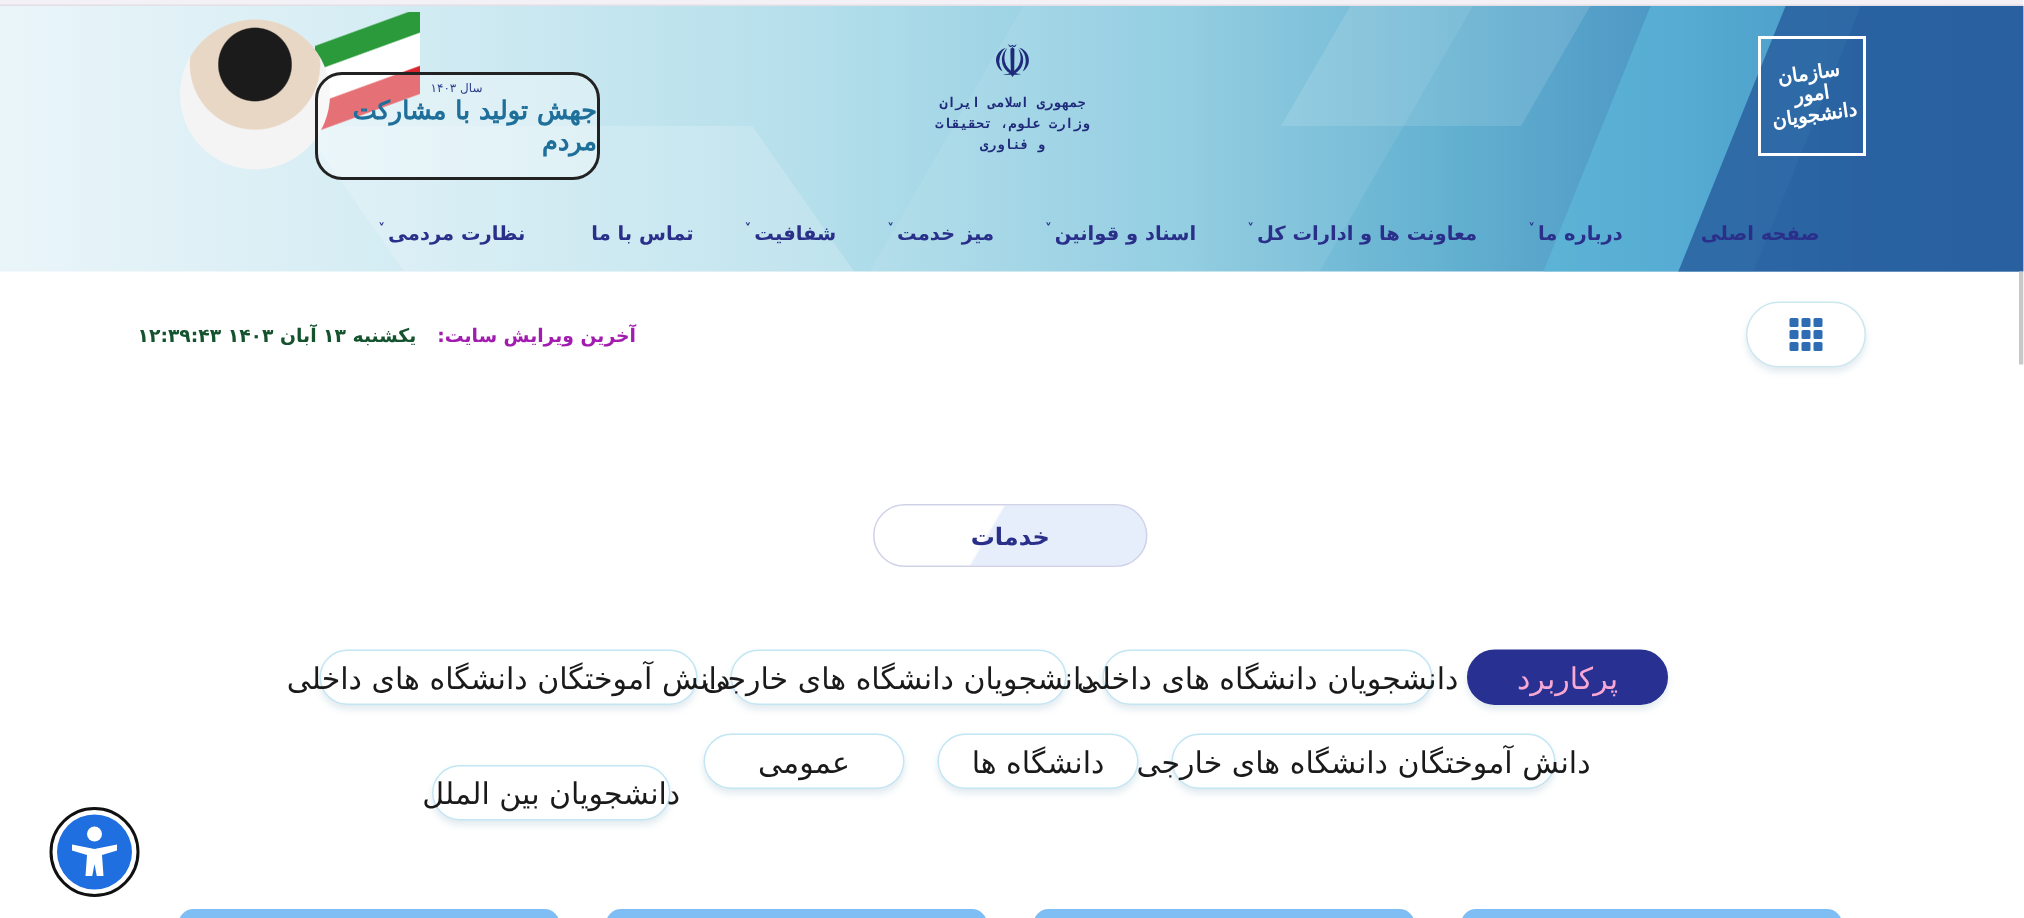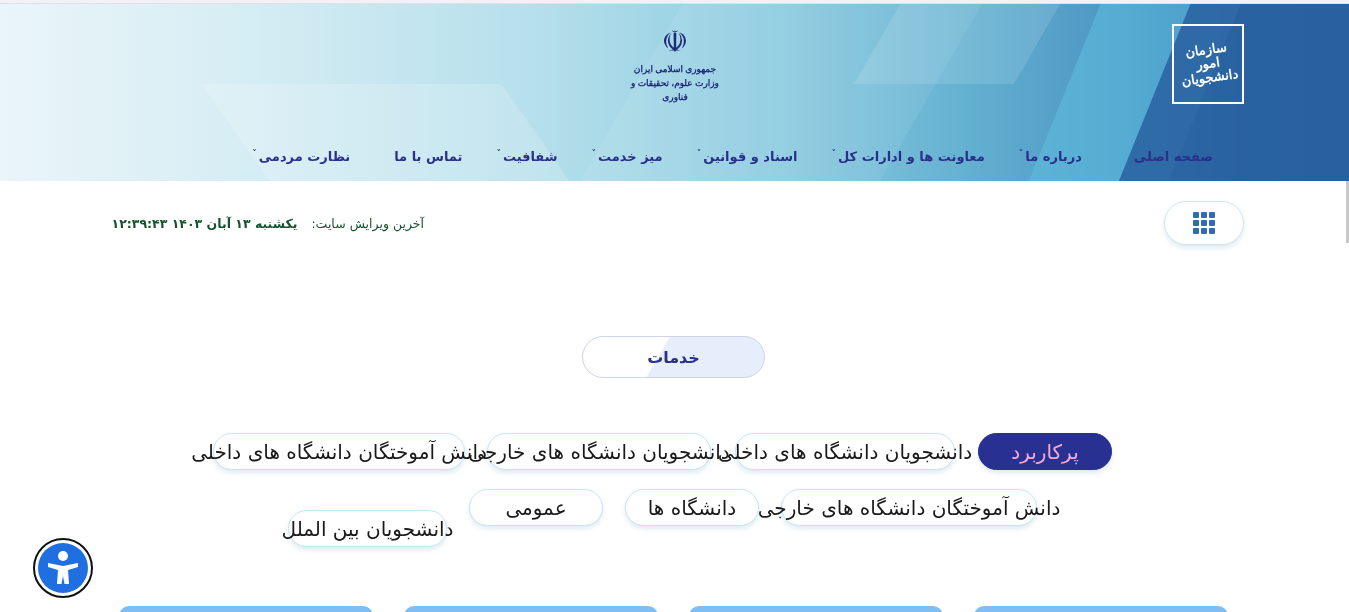--- a/index.html
+++ b/index.html
@@ -24,21 +24,21 @@
     position: absolute; left: 1172px; top: 20px; width: 72px; height: 80px;
     border: 2px solid #ffffff; color: #ffffff;
     display: flex; align-items: center; justify-content: center;
     font-family: "DejaVu Serif", serif; font-size: 13px; line-height: 14px; text-align: center;
     writing-mode: horizontal-tb;
   }
   .logo-org span { display: block; transform: rotate(-8deg); font-weight: bold; }
 
   .emblem { position: absolute; left: 620px; top: 18px; width: 110px; height: 90px; text-align: center; color: #1f2a7a; }
   .emblem-sym { font-size: 30px; line-height: 40px; font-family: "DejaVu Serif", serif; }
-  .emblem-line { font-size: 9px; line-height: 14px; font-family: Liberation Serif, serif; font-weight: bold; }
+  .emblem-line { font-size: 9px; line-height: 14px; font-family: Liberation Mono, monospace; font-weight: bold; }
 
   .banner { position: absolute; left: 115px; top: 4px; width: 290px; height: 112px; }
   .portraits { position: absolute; left: 5px; top: 5px; width: 100px; height: 100px; border-radius: 50%;
     background: radial-gradient(circle at 50% 30%, #1b1b1b 0 28%, #e9d7c6 29% 50%, #f4f4f4 51% 100%); }
   .flag { position: absolute; left: 95px; top: 0; width: 70px; height: 85px;
     background: linear-gradient(160deg, transparent 0 20%, #2a9a3a 21% 35%, #ffffff 36% 55%, #d8252e 56% 72%, transparent 73%); }
   .banner-frame { position: absolute; left: 95px; top: 40px; width: 190px; height: 72px;
     border: 2px solid #222; border-radius: 18px; background: rgba(255,255,255,0.35);
     display: flex; align-items: center; justify-content: center; }
   .banner-text { font-family: "DejaVu Serif", serif; font-size: 17px; color: #1e6f9a; font-weight: bold; }
@@ -51,21 +51,21 @@
   .grid-btn {
     position: absolute; left: 1164px; top: 201px; width: 80px; height: 44px;
     border: 1px solid #cde7ef; border-radius: 22px; background: #ffffff;
     box-shadow: 0 3px 5px rgba(90,140,170,0.18);
     display: flex; align-items: center; justify-content: center; cursor: pointer;
   }
   .grid-icon { display: grid; grid-template-columns: repeat(3, 6px); grid-template-rows: repeat(3, 6px); gap: 2px; }
   .grid-icon i { display: block; width: 6px; height: 6px; background: #2e6db3; border-radius: 1px; }
 
   .last-edit { position: absolute; left: 104px; top: 213px; width: 320px; height: 20px; display: flex; flex-direction: row; align-items: center; font-size: 12.5px; white-space: nowrap; }
-  .last-edit .label { color: #14532d; font-weight: normal; margin-left: 14px; text-align: center; }
+  .last-edit .label { color: #a21caf; font-weight: bold; margin-left: 14px; text-align: center; }
   .last-edit .value { color: #14532d; font-weight: bold; }
 
   .scrollbar { position: absolute; right: 0; top: 181px; width: 3px; height: 62px; background: #c8c8c8; }
 
   .section-title {
     position: absolute; left: 582px; top: 336px; width: 183px; height: 42px;
     border: 1px solid #d0d3e8; border-radius: 21px;
     background: linear-gradient(120deg, #ffffff 0 42%, #e6eefb 43% 100%);
     display: flex; align-items: center; justify-content: center;
     color: #2a2f8a; font-weight: bold; font-size: 16px;
@@ -104,20 +104,28 @@
   <div class="logo-org">
     <span>سازمان امور دانشجویان</span>
   </div>
 
   <div class="emblem">
     <div class="emblem-sym">☫</div>
     <div class="emblem-line">جمهوری اسلامی ایران</div>
     <div class="emblem-line">وزارت علوم، تحقیقات و فناوری</div>
   </div>
 
+  <div class="banner">
+    <div class="flag"></div>
+    <div class="portraits"></div>
+    <div class="banner-frame">
+      <span class="banner-year">سال ۱۴۰۳</span>
+      <span class="banner-text">جهش تولید با مشارکت مردم</span>
+    </div>
+  </div>
 
   <nav class="nav">
     <div class="nav-item" style="margin-left:52px">
       <span>صفحه اصلی</span>
     </div>
     <div class="nav-item" style="margin-left:34px">
       <span>درباره ما</span>
       <span class="chev">˅</span>
     </div>
     <div class="nav-item" style="margin-left:34px">

